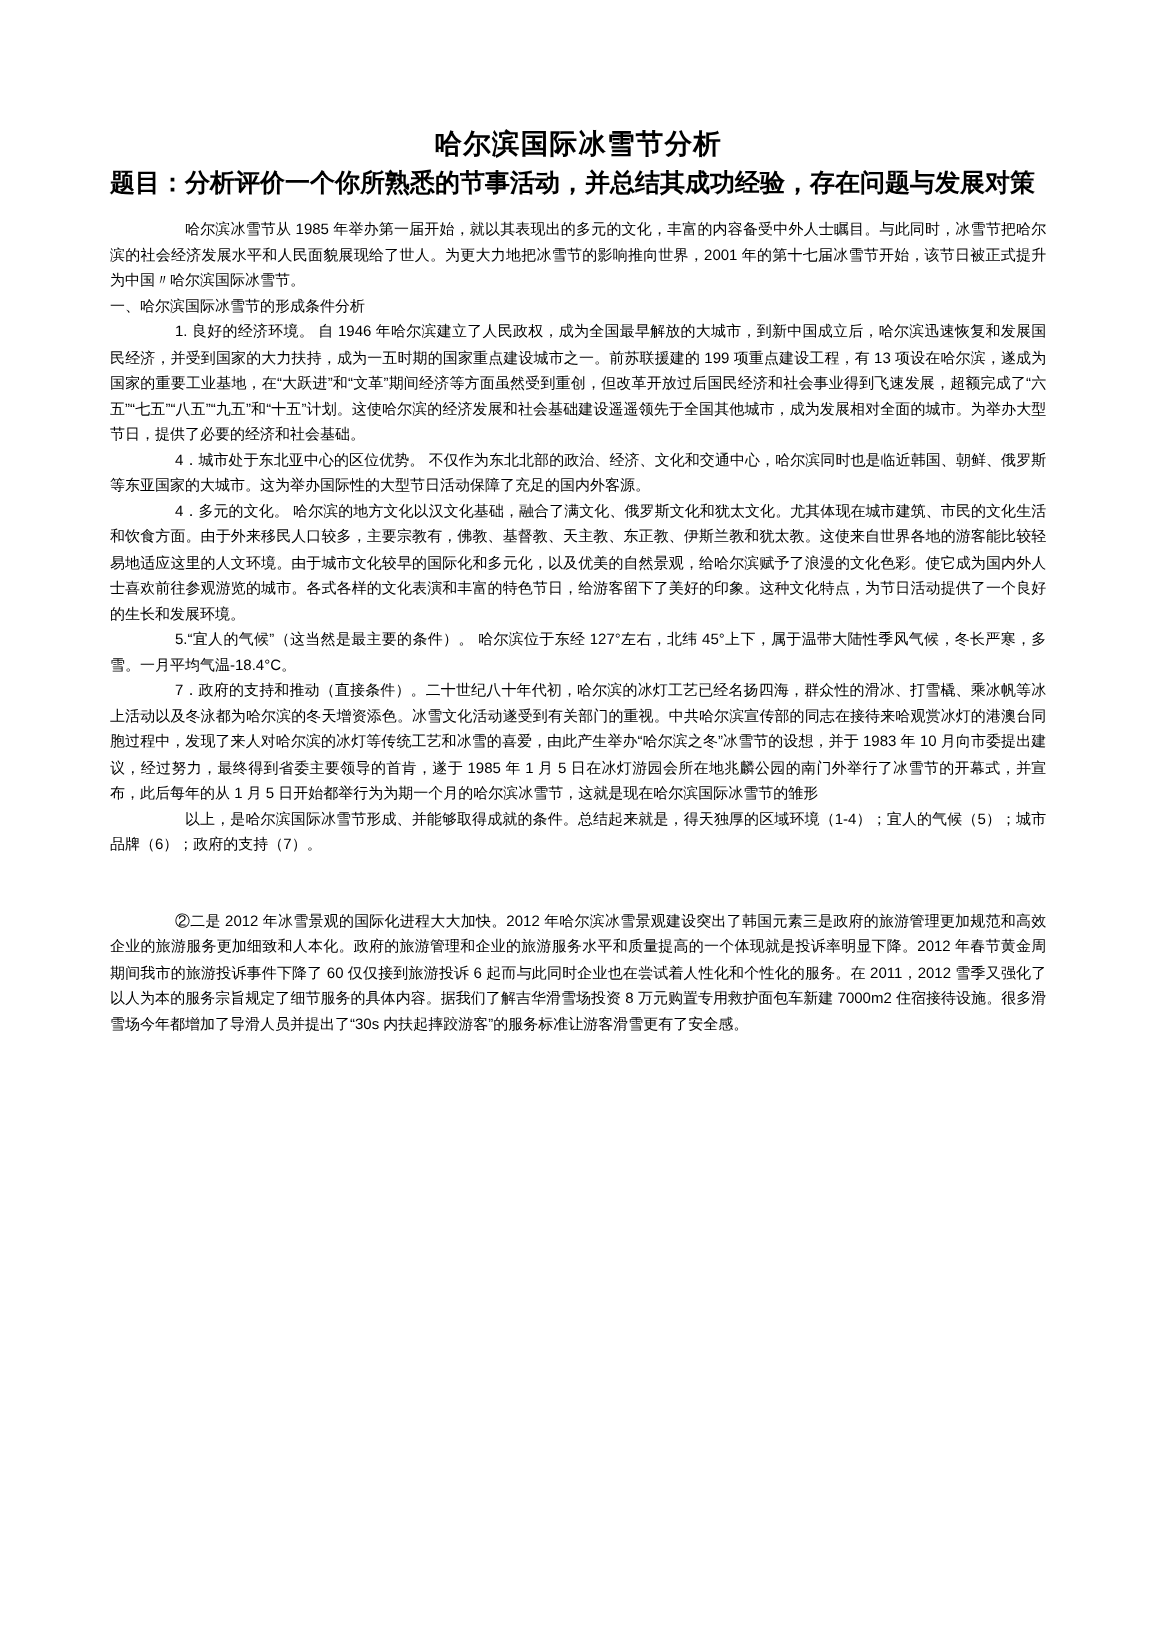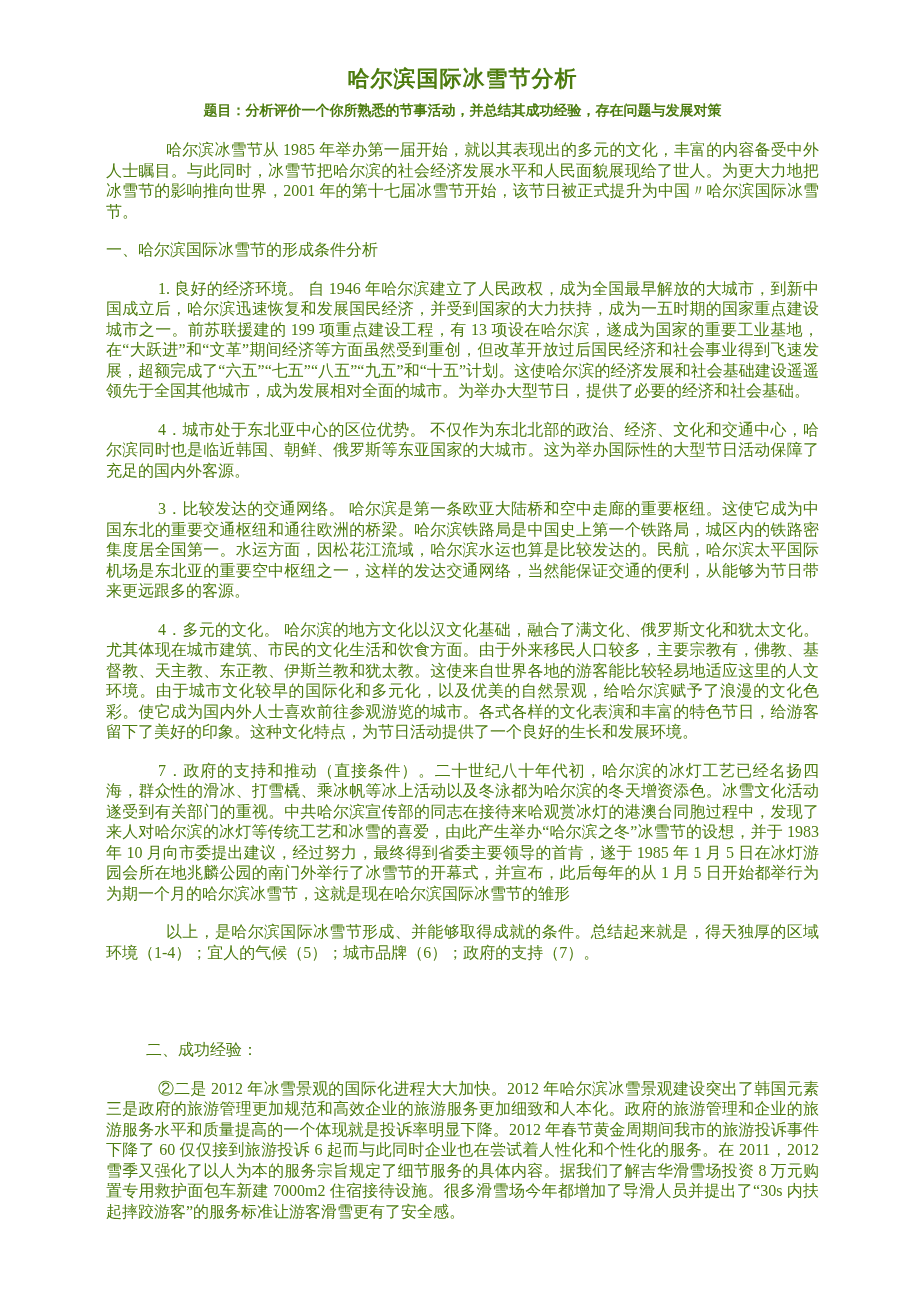--- a/index.html
+++ b/index.html
@@ -6,47 +6,46 @@
     margin: 0;
     padding: 0;
     background: #ffffff;
   }
   .page {
     position: relative;
     width: 920px;
     height: 1302px;
     margin: 0 auto;
     background: #ffffff;
-    color: #4d7c0f;
+    color: #000000;
     box-sizing: border-box;
-    padding: 64px 83px 0 88px;
-    font-family: Liberation Serif, serif;
+    padding: 100px 83px 0 88px;
+    font-family: Liberation Sans, sans-serif;
     overflow: hidden;
   }
   .doc-title {
     margin: 0;
     text-align: center;
     font-size: 22px;
     font-weight: 600;
     line-height: 30px;
     letter-spacing: 1px;
   }
   .doc-subtitle {
     margin: 6px 0 0 0;
-    text-align: center;
-    font-size: 14px;
+    font-size: 20px;
     font-weight: 700;
     line-height: 22px;
   }
   .doc-body {
     margin-top: 15px;
   }
   .para {
-    margin: 18px;
-    font-size: 16px;
+    margin: 0;
+    font-size: 12px;
     line-height: 20.5px;
     text-align: justify;
     text-justify: inter-ideograph;
     word-break: break-all;
   }
   .p-indent { text-indent: 60px; }
   .p-item   { text-indent: 52px; }
   .p-flush  { text-indent: 0; }
   .p-sm     { text-indent: 40px; }
   .p-spacer { height: 41px; }
@@ -55,21 +54,20 @@
 <body>
 
 <div class="page">
   <h1 class="doc-title">哈尔滨国际冰雪节分析</h1>
   <h2 class="doc-subtitle">题目：分析评价一个你所熟悉的节事活动，并总结其成功经验，存在问题与发展对策</h2>
   <div class="doc-body" id="doc-body">
       <p class="para p-indent">哈尔滨冰雪节从 1985 年举办第一届开始，就以其表现出的多元的文化，丰富的内容备受中外人士瞩目。与此同时，冰雪节把哈尔滨的社会经济发展水平和人民面貌展现给了世人。为更大力地把冰雪节的影响推向世界，2001 年的第十七届冰雪节开始，该节日被正式提升为中国〃哈尔滨国际冰雪节。</p>
       <p class="para p-flush">一、哈尔滨国际冰雪节的形成条件分析</p>
       <p class="para p-item">1. 良好的经济环境。 自 1946 年哈尔滨建立了人民政权，成为全国最早解放的大城市，到新中国成立后，哈尔滨迅速恢复和发展国民经济，并受到国家的大力扶持，成为一五时期的国家重点建设城市之一。前苏联援建的 199 项重点建设工程，有 13 项设在哈尔滨，遂成为国家的重要工业基地，在“大跃进”和“文革”期间经济等方面虽然受到重创，但改革开放过后国民经济和社会事业得到飞速发展，超额完成了“六五”“七五”“八五”“九五”和“十五”计划。这使哈尔滨的经济发展和社会基础建设遥遥领先于全国其他城市，成为发展相对全面的城市。为举办大型节日，提供了必要的经济和社会基础。</p>
       <p class="para p-item">4．城市处于东北亚中心的区位优势。 不仅作为东北北部的政治、经济、文化和交通中心，哈尔滨同时也是临近韩国、朝鲜、俄罗斯等东亚国家的大城市。这为举办国际性的大型节日活动保障了充足的国内外客源。</p>
-      <p class="para p-item">3．比较发达的交通网络。 哈尔滨是第一条欧亚大陆桥和空中走廊的重要枢纽。这使它成为中国东北的重要交通枢纽和通往欧洲的桥梁。哈尔滨铁路局是中国史上第一个铁路局，城区内的铁路密集度居全国第一。水运方面，因松花江流域，哈尔滨水运也算是比较发达的。民航，哈尔滨太平国际机场是东北亚的重要空中枢纽之一，这样的发达交通网络，当然能保证交通的便利，从能够为节日带来更远跟多的客源。</p>
       <p class="para p-item">4．多元的文化。 哈尔滨的地方文化以汉文化基础，融合了满文化、俄罗斯文化和犹太文化。尤其体现在城市建筑、市民的文化生活和饮食方面。由于外来移民人口较多，主要宗教有，佛教、基督教、天主教、东正教、伊斯兰教和犹太教。这使来自世界各地的游客能比较轻易地适应这里的人文环境。由于城市文化较早的国际化和多元化，以及优美的自然景观，给哈尔滨赋予了浪漫的文化色彩。使它成为国内外人士喜欢前往参观游览的城市。各式各样的文化表演和丰富的特色节日，给游客留下了美好的印象。这种文化特点，为节日活动提供了一个良好的生长和发展环境。</p>
+      <p class="para p-item">5.“宜人的气候”（这当然是最主要的条件）。 哈尔滨位于东经 127°左右，北纬 45°上下，属于温带大陆性季风气候，冬长严寒，多雪。一月平均气温-18.4°C。</p>
       <p class="para p-item">7．政府的支持和推动（直接条件）。二十世纪八十年代初，哈尔滨的冰灯工艺已经名扬四海，群众性的滑冰、打雪橇、乘冰帆等冰上活动以及冬泳都为哈尔滨的冬天增资添色。冰雪文化活动遂受到有关部门的重视。中共哈尔滨宣传部的同志在接待来哈观赏冰灯的港澳台同胞过程中，发现了来人对哈尔滨的冰灯等传统工艺和冰雪的喜爱，由此产生举办“哈尔滨之冬”冰雪节的设想，并于 1983 年 10 月向市委提出建议，经过努力，最终得到省委主要领导的首肯，遂于 1985 年 1 月 5 日在冰灯游园会所在地兆麟公园的南门外举行了冰雪节的开幕式，并宣布，此后每年的从 1 月 5 日开始都举行为为期一个月的哈尔滨冰雪节，这就是现在哈尔滨国际冰雪节的雏形</p>
       <p class="para p-indent">以上，是哈尔滨国际冰雪节形成、并能够取得成就的条件。总结起来就是，得天独厚的区域环境（1-4）；宜人的气候（5）；城市品牌（6）；政府的支持（7）。</p>
       <p class="para p-spacer"></p>
-      <p class="para p-sm">二、成功经验：</p>
       <p class="para p-item">②二是 2012 年冰雪景观的国际化进程大大加快。2012 年哈尔滨冰雪景观建设突出了韩国元素三是政府的旅游管理更加规范和高效企业的旅游服务更加细致和人本化。政府的旅游管理和企业的旅游服务水平和质量提高的一个体现就是投诉率明显下降。2012 年春节黄金周期间我市的旅游投诉事件下降了 60 仅仅接到旅游投诉 6 起而与此同时企业也在尝试着人性化和个性化的服务。在 2011，2012 雪季又强化了以人为本的服务宗旨规定了细节服务的具体内容。据我们了解吉华滑雪场投资 8 万元购置专用救护面包车新建 7000m2 住宿接待设施。很多滑雪场今年都增加了导滑人员并提出了“30s 内扶起摔跤游客”的服务标准让游客滑雪更有了安全感。</p>
     </div>
 </div>
 
 </body></html>

